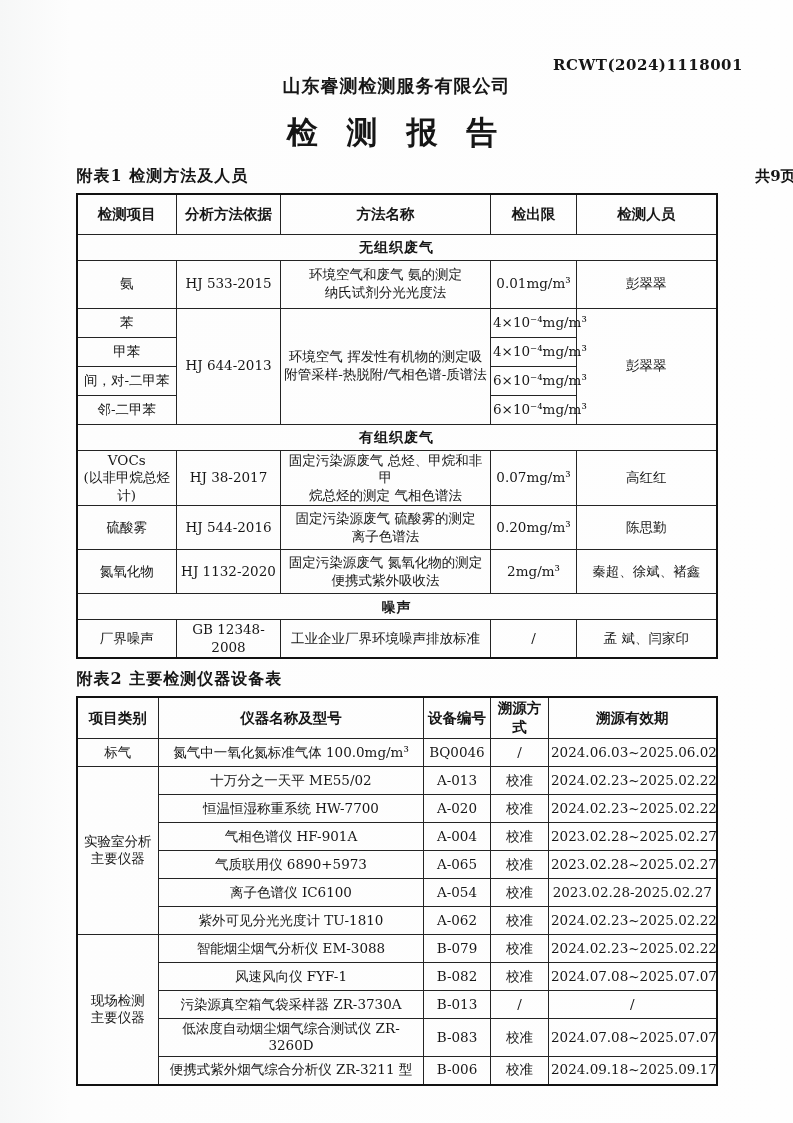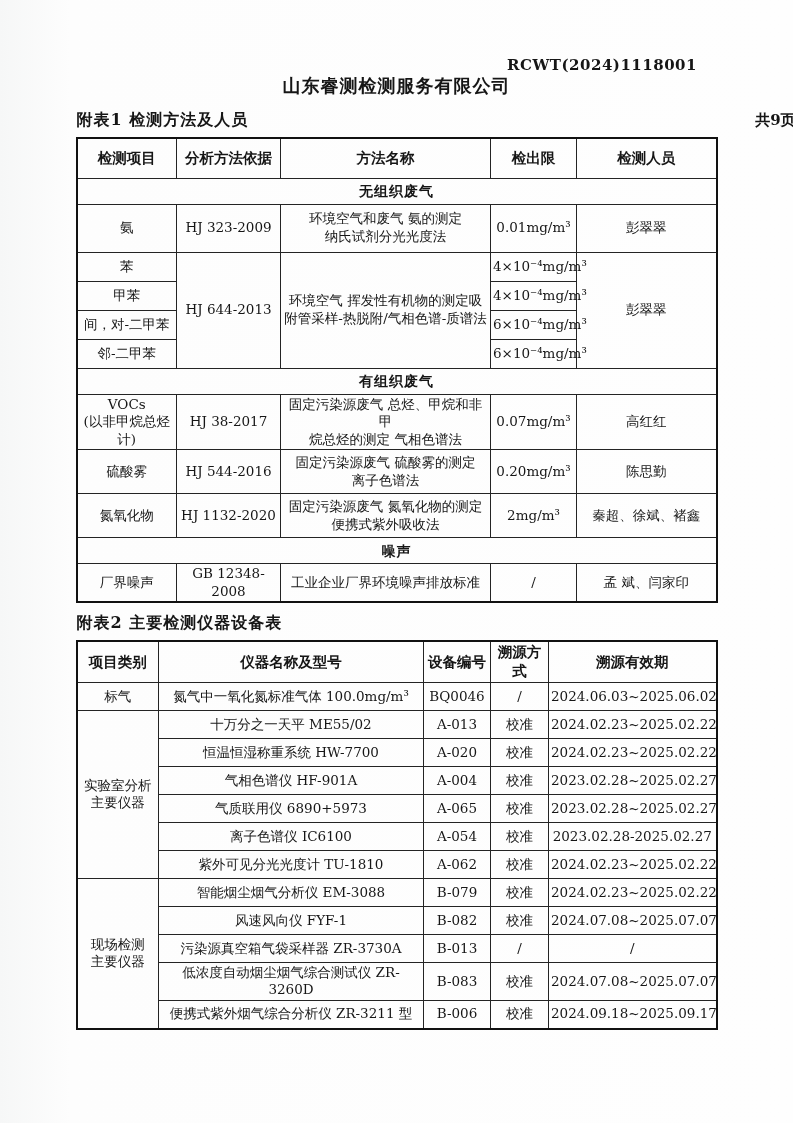--- a/index.html
+++ b/index.html
@@ -9,21 +9,21 @@
     font-family:"DejaVu Serif","Liberation Serif",serif;
     color:#161616;
     -webkit-font-smoothing:antialiased;
   }
   .sheet{
     position:relative;width:793px;height:1123px;overflow:hidden;
     background:linear-gradient(90deg,#f6f7f7 0px,#fdfdfd 70px,#fefefe 100%);
     box-sizing:border-box;padding-top:56px;
   }
   .report-no{
-    text-align:right;padding-right:96px;
+    text-align:right;padding-right:50px;
     font-size:15px;letter-spacing:.5px;font-weight:bold;
   }
   .company{
     text-align:center;
     font-size:18px;font-weight:bold;letter-spacing:1px;
     font-family:"DejaVu Sans","Liberation Sans",sans-serif;
   }
   .report-title{
     text-align:center;margin-top:14px;
     font-size:31px;font-weight:bold;letter-spacing:9px;
@@ -64,20 +64,21 @@
   .t2 tr.head{height:33px;}
   td.cat{font-size:13.5px;margin-left:44px;}
 </style>
 </head>
 <body>
 
 <div class="sheet">
 
   <div class="report-no">RCWT(2024)1118001</div>
   <div class="company">山东睿测检测服务有限公司</div>
+  <div class="report-title">检 测 报 告</div>
 
   <div class="caption-row c1">
     <span class="caption">附表1 检测方法及人员</span>
     <span class="page-info">共9页  第7页</span>
   </div>
 
   <table class="t t1">
     <colgroup>
       <col style="width:100px">
         <col style="width:104px">
@@ -91,21 +92,21 @@
       <th>分析方法依据</th>
       <th>方法名称</th>
       <th>检出限</th>
       <th>检测人员</th>
     </tr>
     <tr class="section h26">
       <td colspan="5">无组织废气</td>
     </tr>
     <tr class="h48">
       <td>氨</td>
-      <td>HJ 323-2009</td>
+      <td>HJ 533-2015</td>
       <td>环境空气和废气 氨的测定
 纳氏试剂分光光度法</td>
       <td>0.01mg/m³</td>
       <td>彭翠翠</td>
     </tr>
     <tr class="h29">
       <td>苯</td>
       <td rowspan="4">HJ 644-2013</td>
       <td rowspan="4">环境空气 挥发性有机物的测定吸附管采样-热脱附/气相色谱-质谱法</td>
       <td>4×10⁻⁴mg/m³</td>

